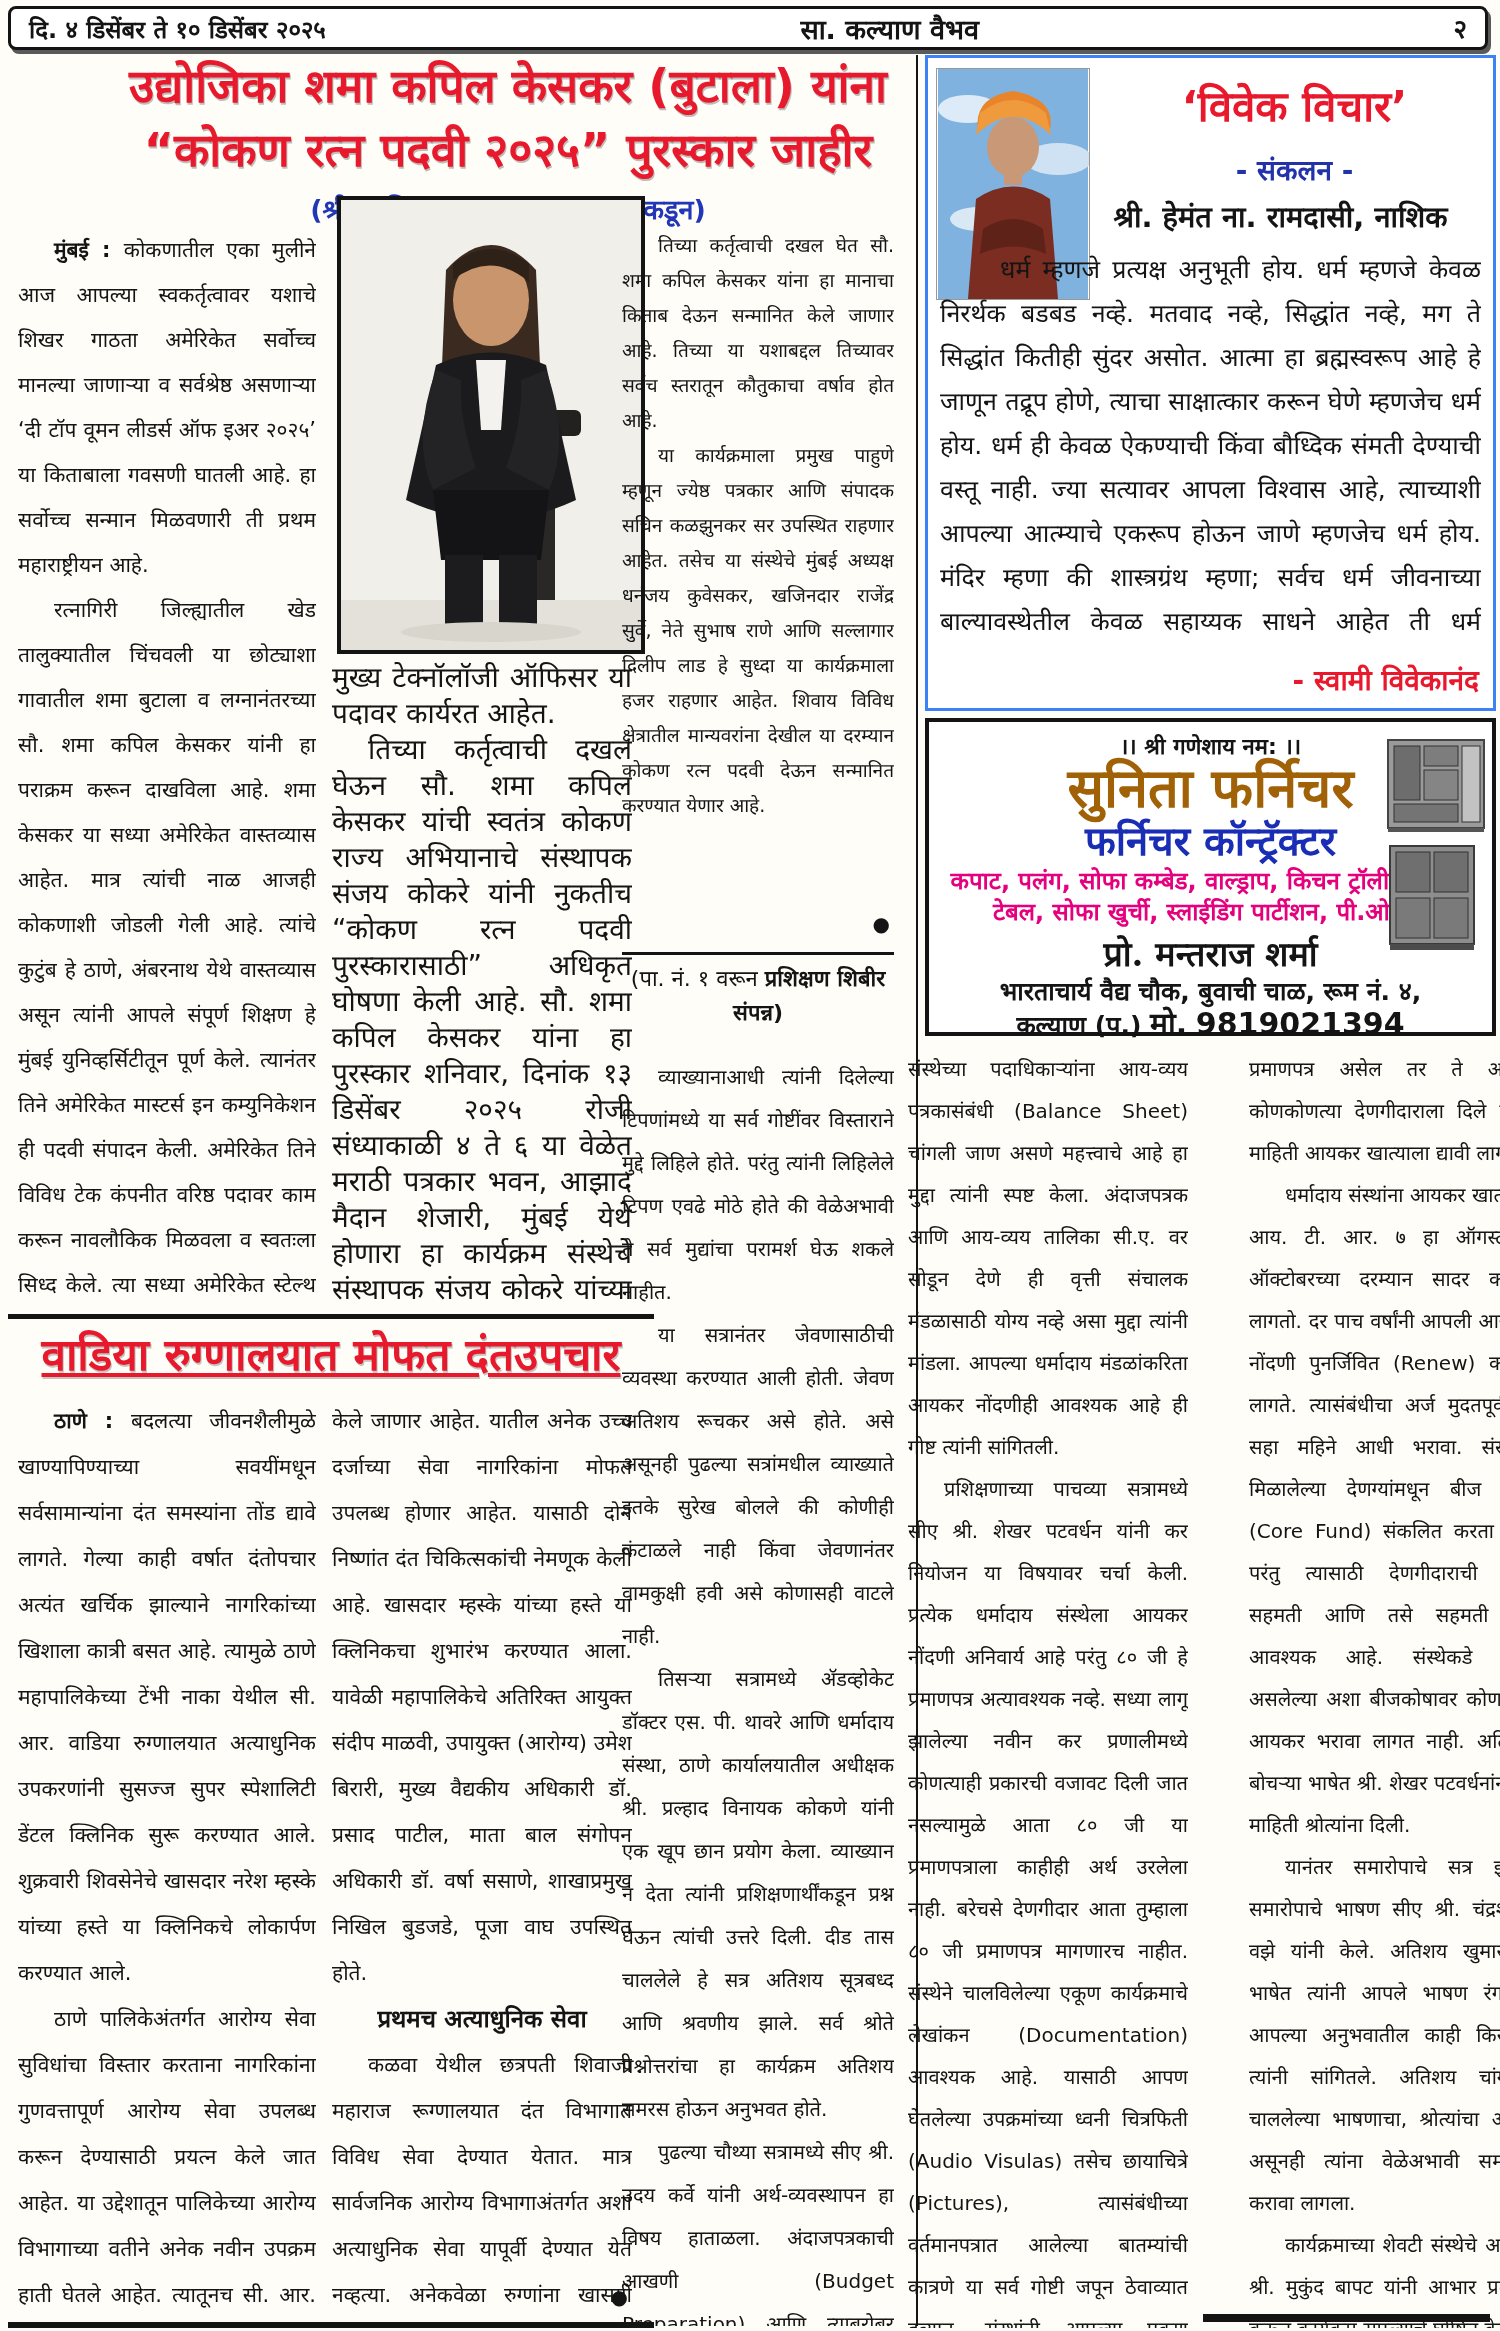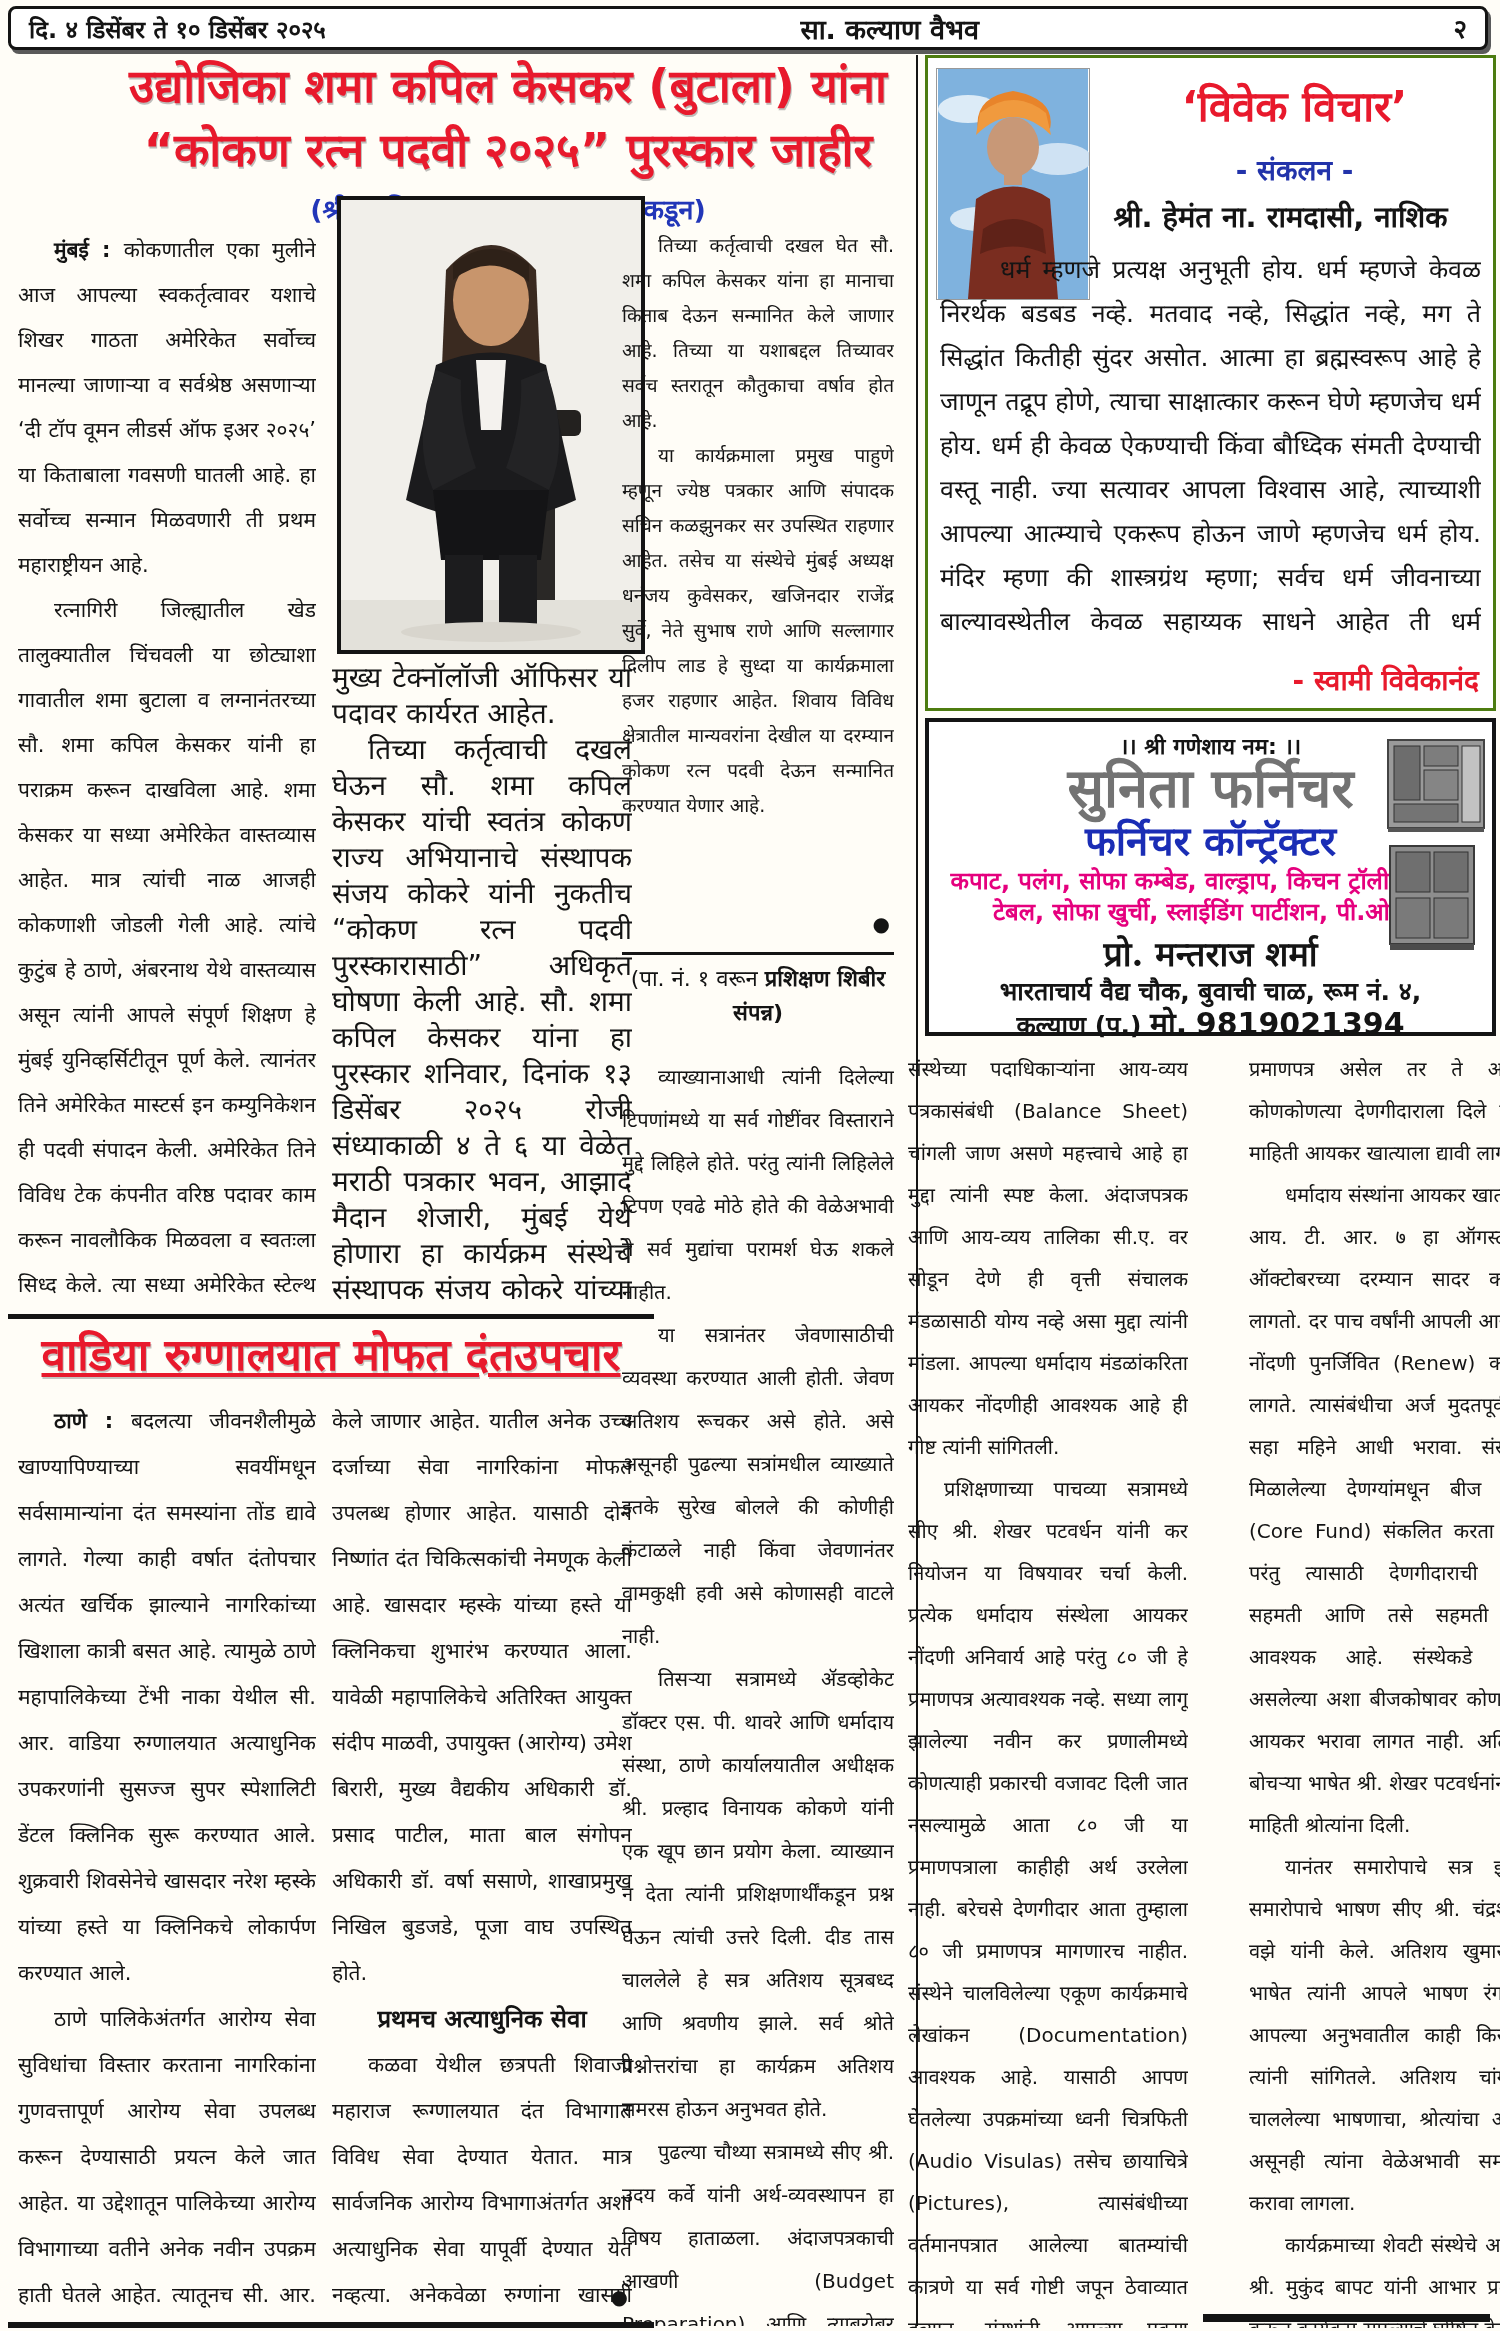--- a/index.html
+++ b/index.html
@@ -45,39 +45,39 @@
   
   .rule-a2{position:absolute;left:8px;top:1314px;width:646px;height:5px;background:#141414;}
   .headline2{position:absolute;left:8px;top:1324px;width:646px;text-align:center;color:#e8192c;
       font-weight:bold;font-size:44px;line-height:62px;text-shadow:1px 2px 0 rgba(110,110,110,.4);text-decoration:underline;}
   #a2c1{left:18px;top:1398px;width:298px;height:928px;font-size:21px;line-height:46px;}
   #a2c2{left:332px;top:1398px;width:300px;height:928px;font-size:21px;line-height:46px;}
   .subhead2{font-weight:bold;text-align:center;text-indent:0 !important;font-size:24px;}
 
   
   .vivek-box{position:absolute;left:925px;top:55px;width:571px;height:656px;box-sizing:border-box;
-      border:3px solid #4d7c0f;background:#fff;}
+      border:3px solid #3b82f6;background:#fff;}
   .vivek-photo{position:absolute;left:8px;top:10px;width:152px;height:230px;border:1px solid #999;}
   .vivek-photo svg{display:block;width:100%;height:100%;}
   .vivek-title{position:absolute;left:180px;top:18px;right:12px;text-align:center;color:#e8192c;
       font-weight:bold;font-size:42px;}
   .vivek-sub{position:absolute;left:180px;top:92px;right:12px;text-align:center;color:#2233aa;
       font-weight:bold;font-size:28px;}
   .vivek-author{position:absolute;left:150px;top:138px;right:10px;text-align:center;
       font-weight:bold;font-size:29px;}
   .vivek-body{position:absolute;left:12px;right:12px;top:190px;height:400px;text-align:justify;
       font-size:25px;line-height:44px;overflow:hidden;}
   .vivek-body p{margin:0;text-indent:60px;}
   .vivek-sign{position:absolute;right:14px;bottom:10px;color:#e8192c;font-weight:bold;font-size:28px;}
 
   
   .ad-box{position:absolute;left:925px;top:718px;width:571px;height:318px;box-sizing:border-box;
       border:4px solid #141414;background:#fff;text-align:center;}
   .ad-invocation{margin-top:8px;font-size:22px;font-weight:bold;}
-  .ad-name{color:#737373;font-weight:bold;font-size:54px;line-height:58px;}
+  .ad-name{color:#a16207;font-weight:bold;font-size:54px;line-height:58px;}
   .ad-tagline{color:#1a2db5;font-weight:bold;font-size:40px;line-height:46px;}
   .ad-items{color:#e5007e;font-weight:bold;font-size:24px;line-height:31px;padding:2px 8px;}
   .ad-prop{font-size:34px;font-weight:bold;font-family:"DejaVu Serif","Liberation Serif",serif;}
   .ad-addr{font-size:25px;font-weight:bold;line-height:32px;}
   .ad-phone{font-size:30px;}
   .ad-img{position:absolute;}
   .ad-img svg{display:block;width:100%;height:100%;}
   #adimg1{right:6px;top:14px;width:100px;height:98px;}
   #adimg2{right:14px;top:122px;width:92px;height:108px;}
 

